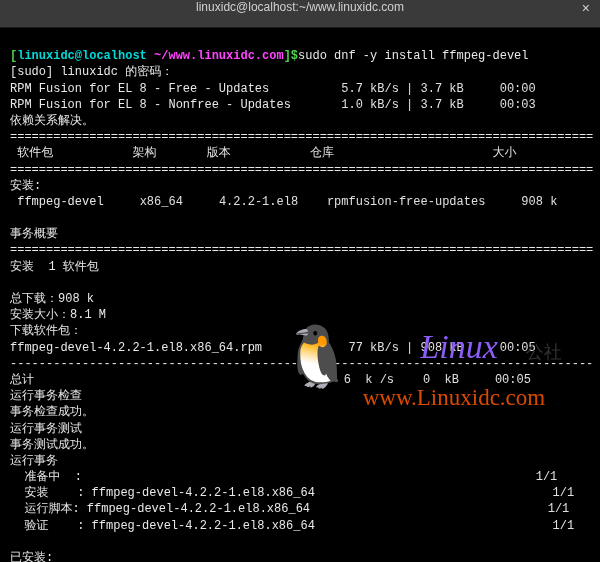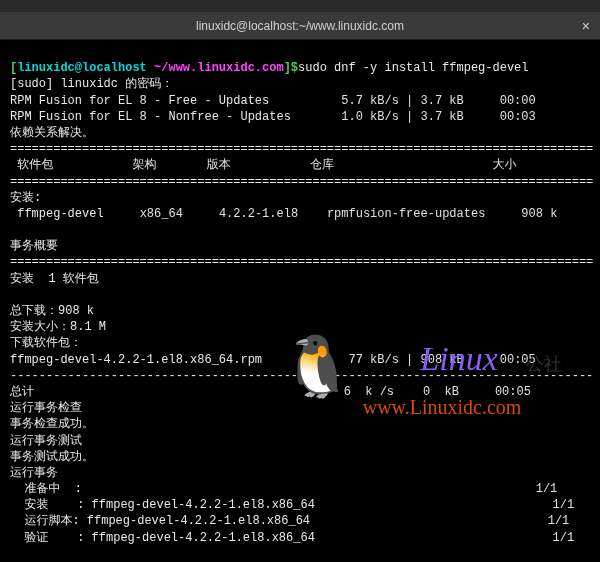--- a/index.html
+++ b/index.html
@@ -9,25 +9,23 @@
       font-size: 12px;
       color: #e0e0e0;
       width: 600px;
       height: 562px;
       overflow: hidden;
     }
     .titlebar {
       background: #3a3a3a;
       height: 28px;
       display: flex;
-      align-items: center;
       justify-content: center;
       position: relative;
       border-bottom: 1px solid #1a1a1a;
-      margin-top: 12px;
     }
     .titlebar-title {
       color: #d0d0d0;
       font-family: sans-serif;
       font-size: 12px;
     }
     .titlebar-close {
       position: absolute;
       right: 10px;
       color: #d0d0d0;
@@ -68,21 +66,21 @@
     }
     .wm-linux {
       font-family: Georgia, serif;
       font-size: 34px;
       color: #8b5cf6;
       font-style: italic;
     }
     .wm-sub { font-size: 18px; color: #333; margin-left: 28px; }
     .wm-url {
       font-family: Georgia, serif;
-      font-size: 20px;
+      font-size: 23px;
       color: #d84a00;
       margin-top: -4px;
     }
   </style>
 </head>
 <body>
 
 <div class="titlebar">
   <span class="titlebar-title">linuxidc@localhost:~/www.linuxidc.com</span>
   <span class="titlebar-close">×</span>

